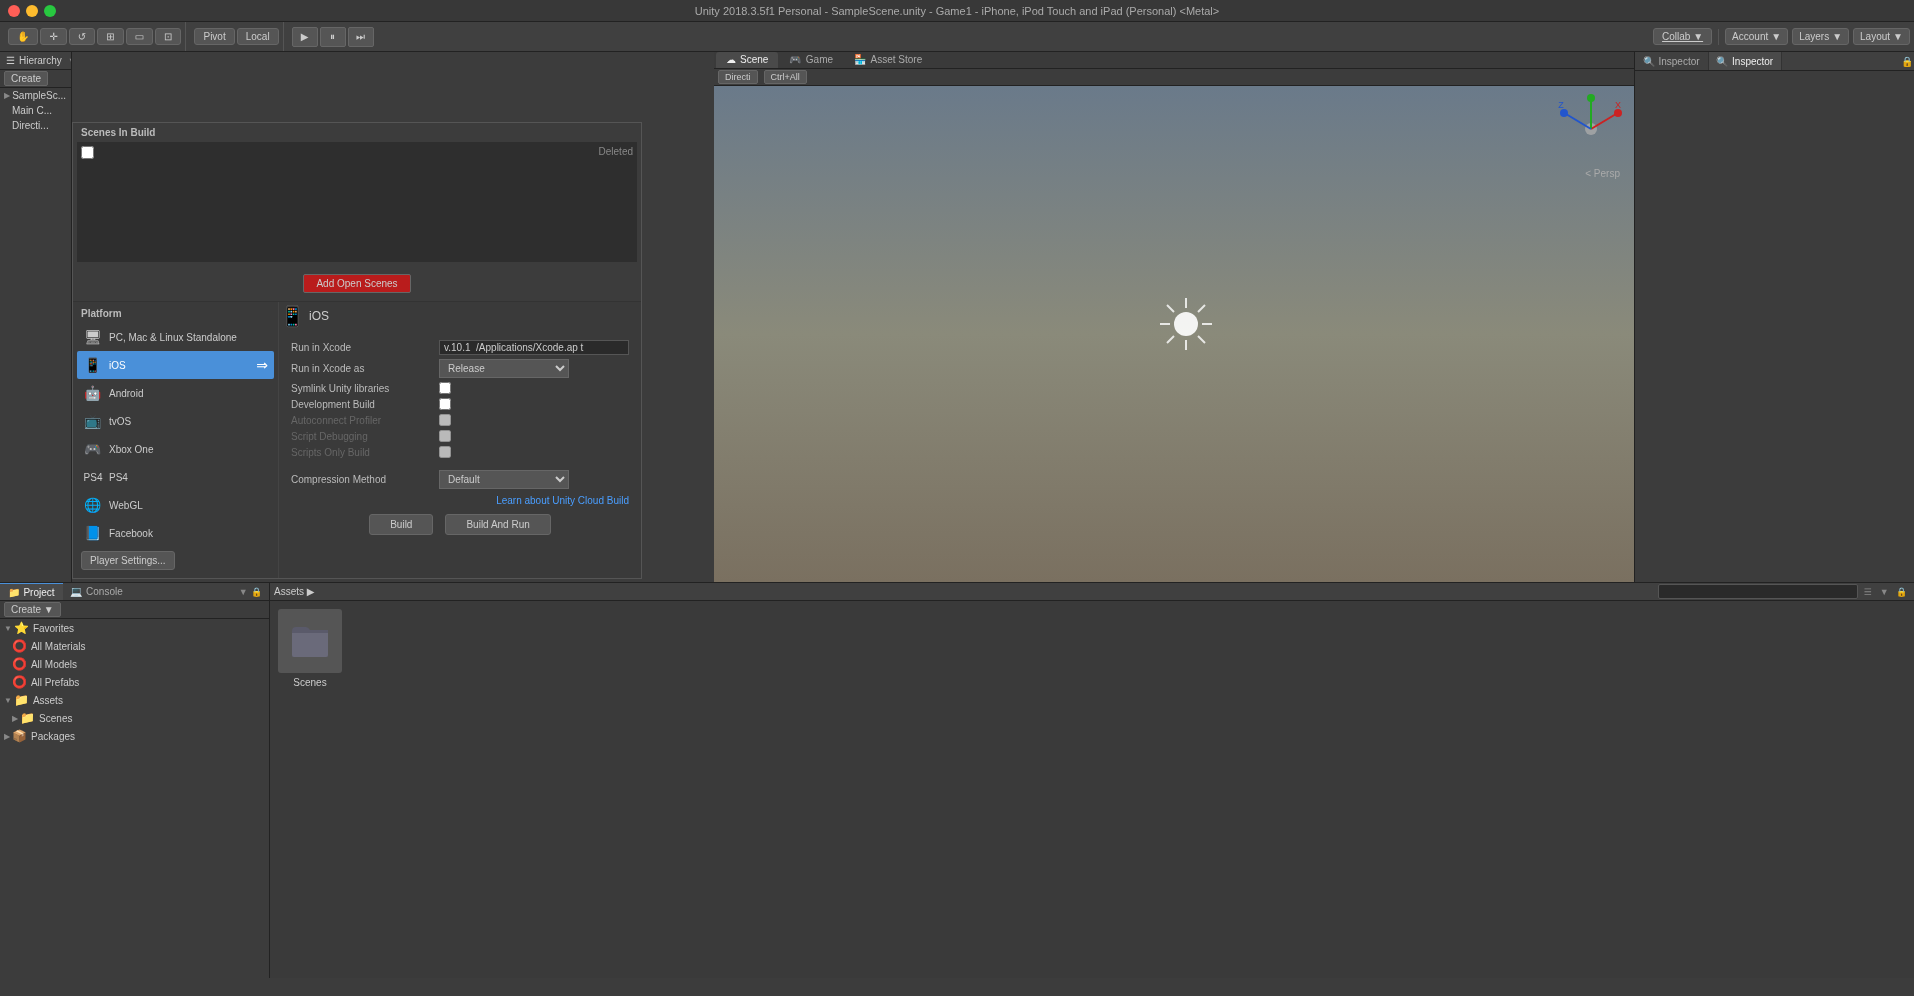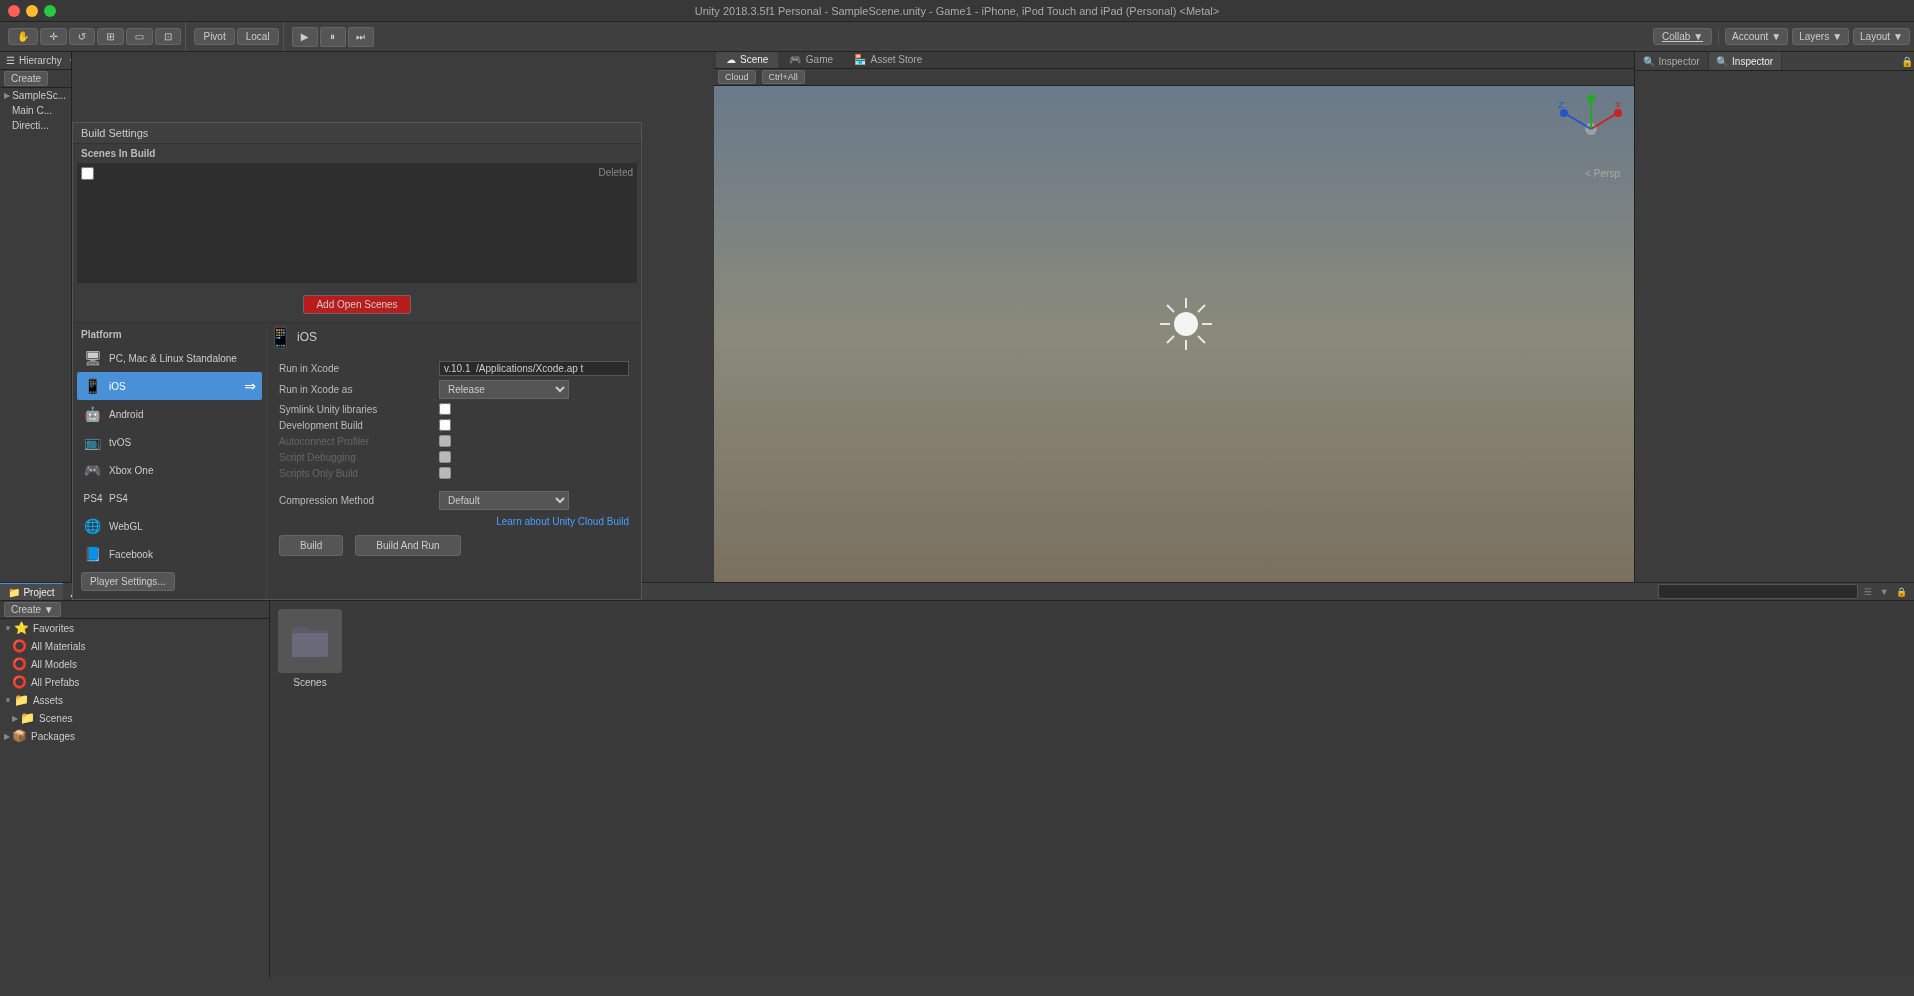--- a/index.html
+++ b/index.html
@@ -277,21 +277,21 @@
     
     .build-options {
       padding: 8px;
       font-size: 10px;
       color: #ccc;
     }
     .build-option-row {
       display: flex;
       align-items: center;
       margin-bottom: 4px;
-      gap: 20px;
+      gap: 8px;
     }
     .build-option-label {
       width: 140px;
       color: #bbb;
       font-size: 10px;
     }
     .build-select {
       background: #555;
       border: 1px solid #666;
       color: #ccc;
@@ -306,21 +306,21 @@
     }
     .build-link {
       color: #4a9eff;
       text-decoration: none;
       font-size: 10px;
     }
     .build-buttons {
       display: flex;
       gap: 12px;
       margin-top: 8px;
-      justify-content: flex-start;
+      justify-content: center;
     }
     .build-action-btn {
       background: #555;
       border: 1px solid #666;
       color: #ccc;
       padding: 4px 20px;
       font-size: 10px;
       cursor: pointer;
       border-radius: 3px;
     }
@@ -636,23 +636,20 @@
     </div>
     <div class="tree-item indent">
       <span>Main C...</span>
     </div>
     <div class="tree-item indent">
       <span>Directi...</span>
     </div>
   </div>
 
   <div class="build-settings-panel">
-    <div class="build-settings-title">
-      <span>Build Settings</span>
-    </div>
 
     <div class="scenes-in-build">
       <div class="scenes-header">Scenes In Build</div>
       <div class="scenes-area">
         <div style="display:flex; align-items:center; padding:4px;">
           <input type="checkbox" style="margin-right: 4px;">
         </div>
         <span class="deleted-label">Deleted</span>
       </div>
       <div style="text-align:right; padding:4px 8px;">
@@ -784,21 +781,21 @@
         <span>🎮</span>
         <span>Game</span>
       </div>
       <div class="tab">
         <span>🏪</span>
         <span>Asset Store</span>
       </div>
     </div>
 
     <div class="scene-toolbar">
-      <button class="scene-toolbar-btn">Cloud</button>
+      <button class="scene-toolbar-btn">Directi</button>
       <button class="scene-toolbar-btn">Ctrl+All</button>
     </div>
 
     <div class="scene-content">
       <div class="scene-bg">
 
         <div style="position:absolute; top:42%; left:48%;">
           <svg width="60" height="60" viewBox="0 0 60 60">
             <circle cx="30" cy="30" r="12" fill="white" opacity="0.9"></circle>
             <line x1="30" y1="4" x2="30" y2="14" stroke="white" stroke-width="2" opacity="0.8"></line>

